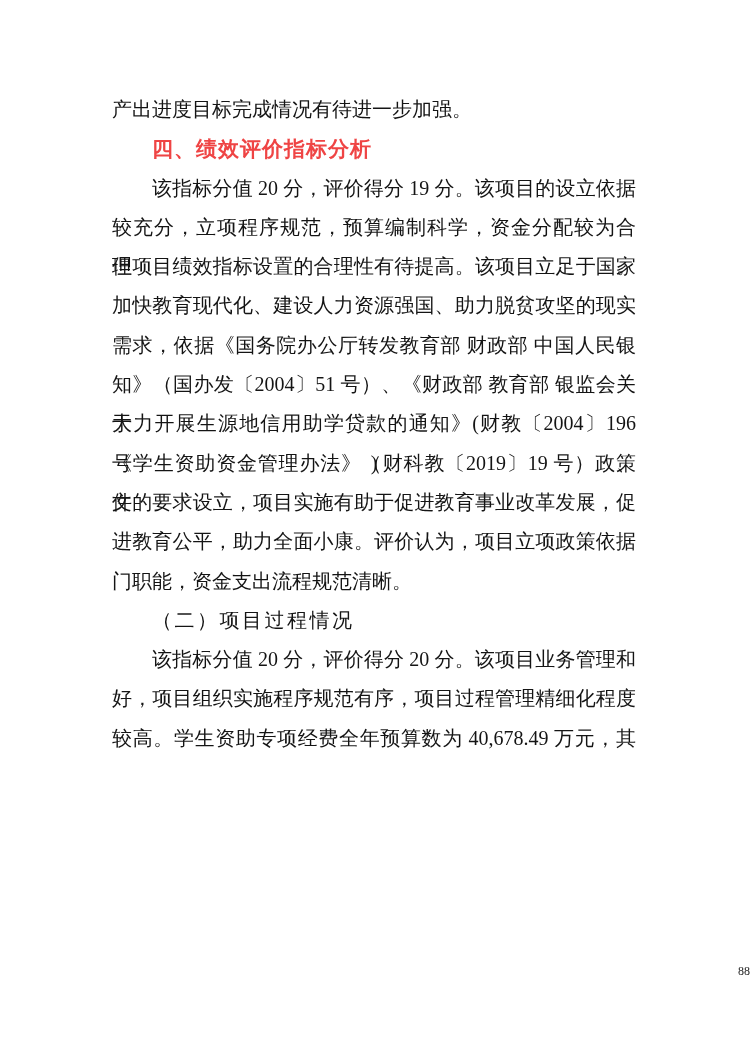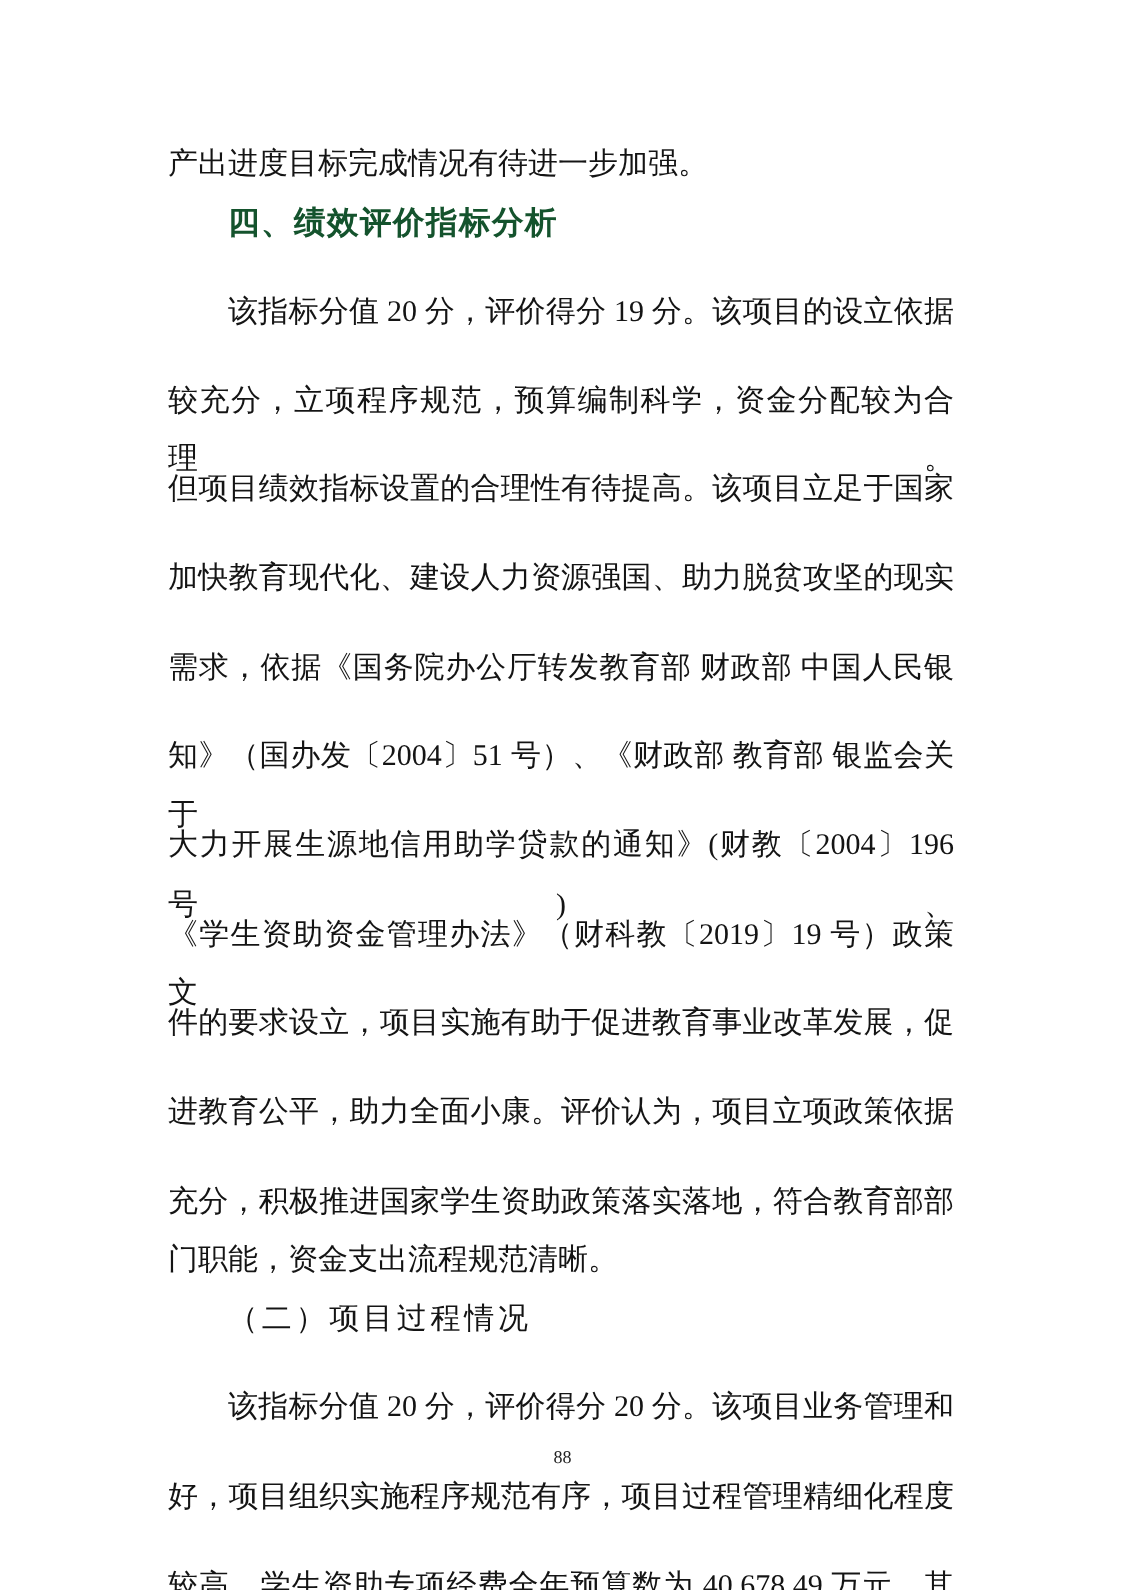--- a/index.html
+++ b/index.html
@@ -26,41 +26,40 @@
   }
   .line {
     height: 39.3px;
     overflow: visible;
     text-align: right;
     text-align-last: left;
   }
   .line.justify {
     text-align: justify;
     text-align-last: justify;
-    margin-top: 20px;
   }
   .line.indent {
     padding-left: 40px;
   }
   .line.heading1 {
     font-family: "Liberation Sans", sans-serif;
     font-weight: 700;
     font-size: 21px;
     letter-spacing: 1px;
-    color: #14532d;
+    color: #ef4444;
   }
   .line.heading2 {
     letter-spacing: 2.5px;
   }
   .page-footer {
     position: absolute;
     left: 0;
     right: 0;
     top: 964px;
-    text-align: center;
+    text-align: right;
     font-size: 12px;
     color: #222222;
     font-family: "Liberation Serif", serif;
   }
 </style>
 </head>
 <body>
 
 <div class="doc-page">
   <div class="text-column" id="lines-container">
@@ -69,21 +68,20 @@
       <div class="line body indent justify">该指标分值 20 分，评价得分 19 分。该项目的设立依据</div>
       <div class="line body justify">较充分，立项程序规范，预算编制科学，资金分配较为合理。</div>
       <div class="line body justify">但项目绩效指标设置的合理性有待提高。该项目立足于国家</div>
       <div class="line body justify">加快教育现代化、建设人力资源强国、助力脱贫攻坚的现实</div>
       <div class="line body justify">需求，依据《国务院办公厅转发教育部 财政部 中国人民银</div>
       <div class="line body justify">知》（国办发〔2004〕51 号）、《财政部 教育部 银监会关于</div>
       <div class="line body justify">大力开展生源地信用助学贷款的通知》(财教〔2004〕196 号)、</div>
       <div class="line body justify">《学生资助资金管理办法》（财科教〔2019〕19 号）政策文</div>
       <div class="line body justify">件的要求设立，项目实施有助于促进教育事业改革发展，促</div>
       <div class="line body justify">进教育公平，助力全面小康。评价认为，项目立项政策依据</div>
-      <div class="line body justify">充分，积极推进国家学生资助政策落实落地，符合教育部部</div>
       <div class="line body">门职能，资金支出流程规范清晰。</div>
       <div class="line heading2 indent">（二）项目过程情况</div>
       <div class="line body indent justify">该指标分值 20 分，评价得分 20 分。该项目业务管理和</div>
       <div class="line body justify">好，项目组织实施程序规范有序，项目过程管理精细化程度</div>
       <div class="line body justify">较高。学生资助专项经费全年预算数为 40,678.49 万元，其</div>
     </div>
   <div class="page-footer">
     <span>88</span>
   </div>
 </div>

